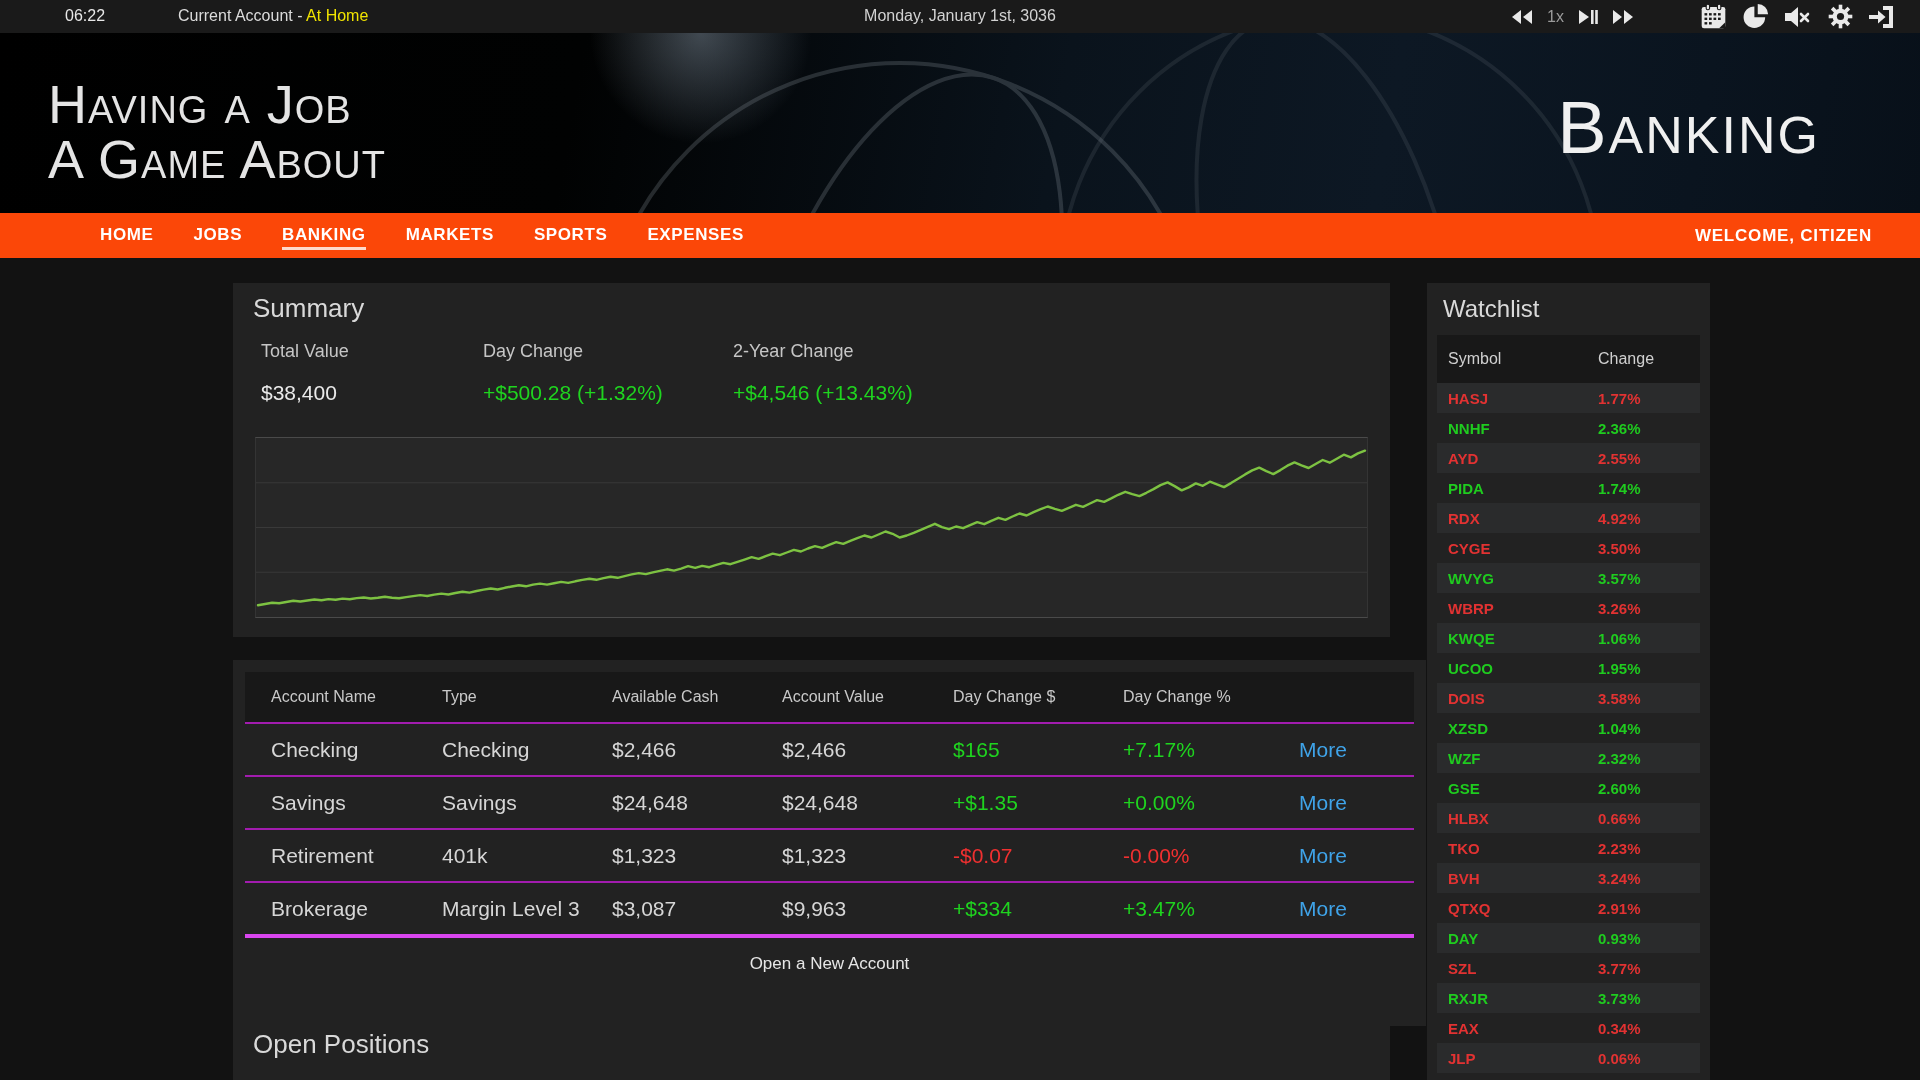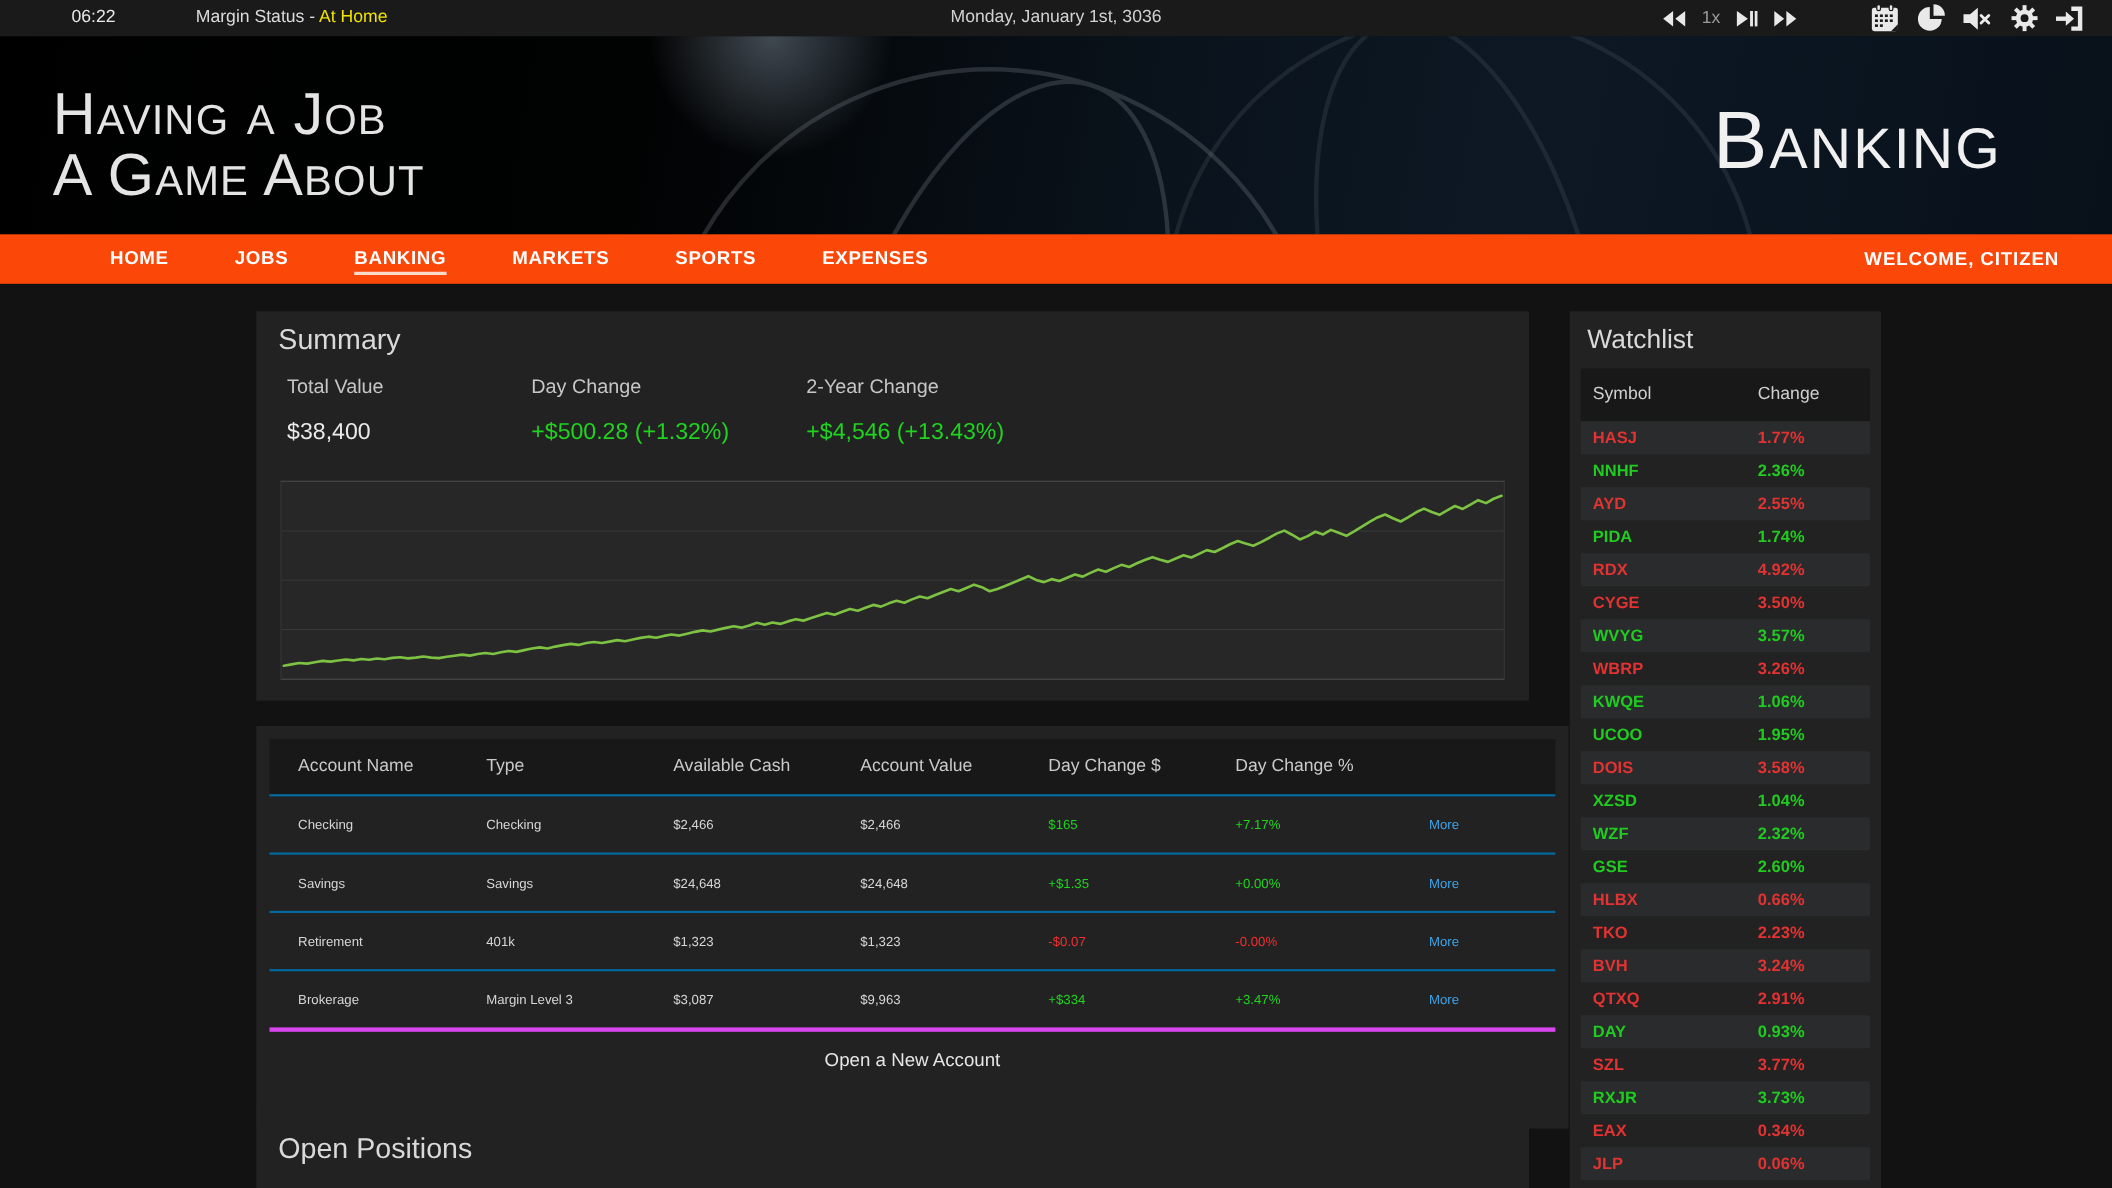--- a/index.html
+++ b/index.html
@@ -24,21 +24,21 @@
       linear-gradient(100deg,#000 0%,#010202 30%,#0a131c 55%,#0d1824 72%,#0a141f 88%,#081019 100%);}
   .globe{position:absolute;left:0;top:0;}
   .game-title{position:absolute;left:48px;top:44px;font-variant:small-caps;font-size:54px;
     line-height:1.02;color:#e4e4e4;letter-spacing:1px;}
   .page-title{position:absolute;right:100px;top:52px;font-variant:small-caps;font-size:74px;
     color:#f0f0f0;letter-spacing:2px;}
 
   
   .navbar{position:absolute;left:0;top:213px;width:1920px;height:45px;background:#fb4708;
     display:flex;align-items:center;}
-  #nav-items{display:flex;gap:60px;padding-left:100px;align-items:center;}
+  #nav-items{display:flex;gap:40px;padding-left:100px;align-items:center;}
   .nav-item{color:#fff;font-weight:700;font-size:17px;letter-spacing:.6px;cursor:pointer;
     padding:4px 0 2px 0;border-bottom:3px solid transparent;}
   .nav-item.active{border-bottom:3px solid rgba(255,255,255,.8);}
   .nav-welcome{position:absolute;right:48px;top:0;height:45px;display:flex;align-items:center;
     color:#fff;font-weight:700;font-size:17px;letter-spacing:.8px;}
 
   
   .panel{position:absolute;background:#222;}
   .panel-title{font-size:26px;color:#d9d9d9;}
 
@@ -57,21 +57,21 @@
   #chart-box svg{display:block;}
   .gridline{stroke:#393939;stroke-width:1;}
   #chart-line{fill:none;stroke:#7dc242;stroke-width:2.4;stroke-linejoin:round;stroke-linecap:round;}
 
   
   #accounts-panel{left:233px;top:660px;width:1157px;height:330px;padding:18px;}
   .acct-inner{position:absolute;left:12px;top:12px;right:12px;}
   .acct-grid{display:grid;grid-template-columns:171px 170px 170px 171px 170px 176px 1fr;
     align-items:center;padding-left:26px;}
   #acct-header{height:50px;background:#181818;color:#c9c9c9;font-size:16px;}
-  .acct-row{height:51px;background:#222;border-top:2px solid #0369a1;font-size:12px;color:#d6d6d6;}
+  .acct-row{height:51px;background:#222;border-top:2px solid #a21caf;font-size:21px;color:#d6d6d6;}
   .cell.up{color:#1fd41f;}
   .cell.down{color:#f03030;}
   .more-link{color:#3fa3e8;cursor:pointer;}
   #open-new-row{height:51px;border-top:4px solid #d946ef;display:flex;align-items:center;
     justify-content:center;font-size:17px;color:#e6e6e6;cursor:pointer;background:#222;}
 
   
   #positions-panel{left:233px;top:1007px;width:1157px;height:90px;}
   #positions-panel .panel-title{position:absolute;left:20px;top:22px;}
 
@@ -91,21 +91,21 @@
   .icon-svg{fill:#e9e9e9;}
 </style>
 </head>
 <body>
 
 <div id="screen">
 
   <div class="topbar">
     <span class="tb-time">06:22</span>
     <span class="tb-status">
-      <span>Margin Status - </span><span class="athome">At Home</span>
+      <span>Current Account - </span><span class="athome">At Home</span>
     </span>
     <span class="tb-date">Monday, January 1st, 3036</span>
 
     <div class="tb-playback">
       <span class="tbicon">
         <svg class="icon-svg" width="24" height="16" viewBox="0 0 24 16">
             <path d="M11 1 L2 8 L11 15 Z"></path>
             <path d="M22 1 L13 8 L22 15 Z"></path>
           </svg>
       </span>

